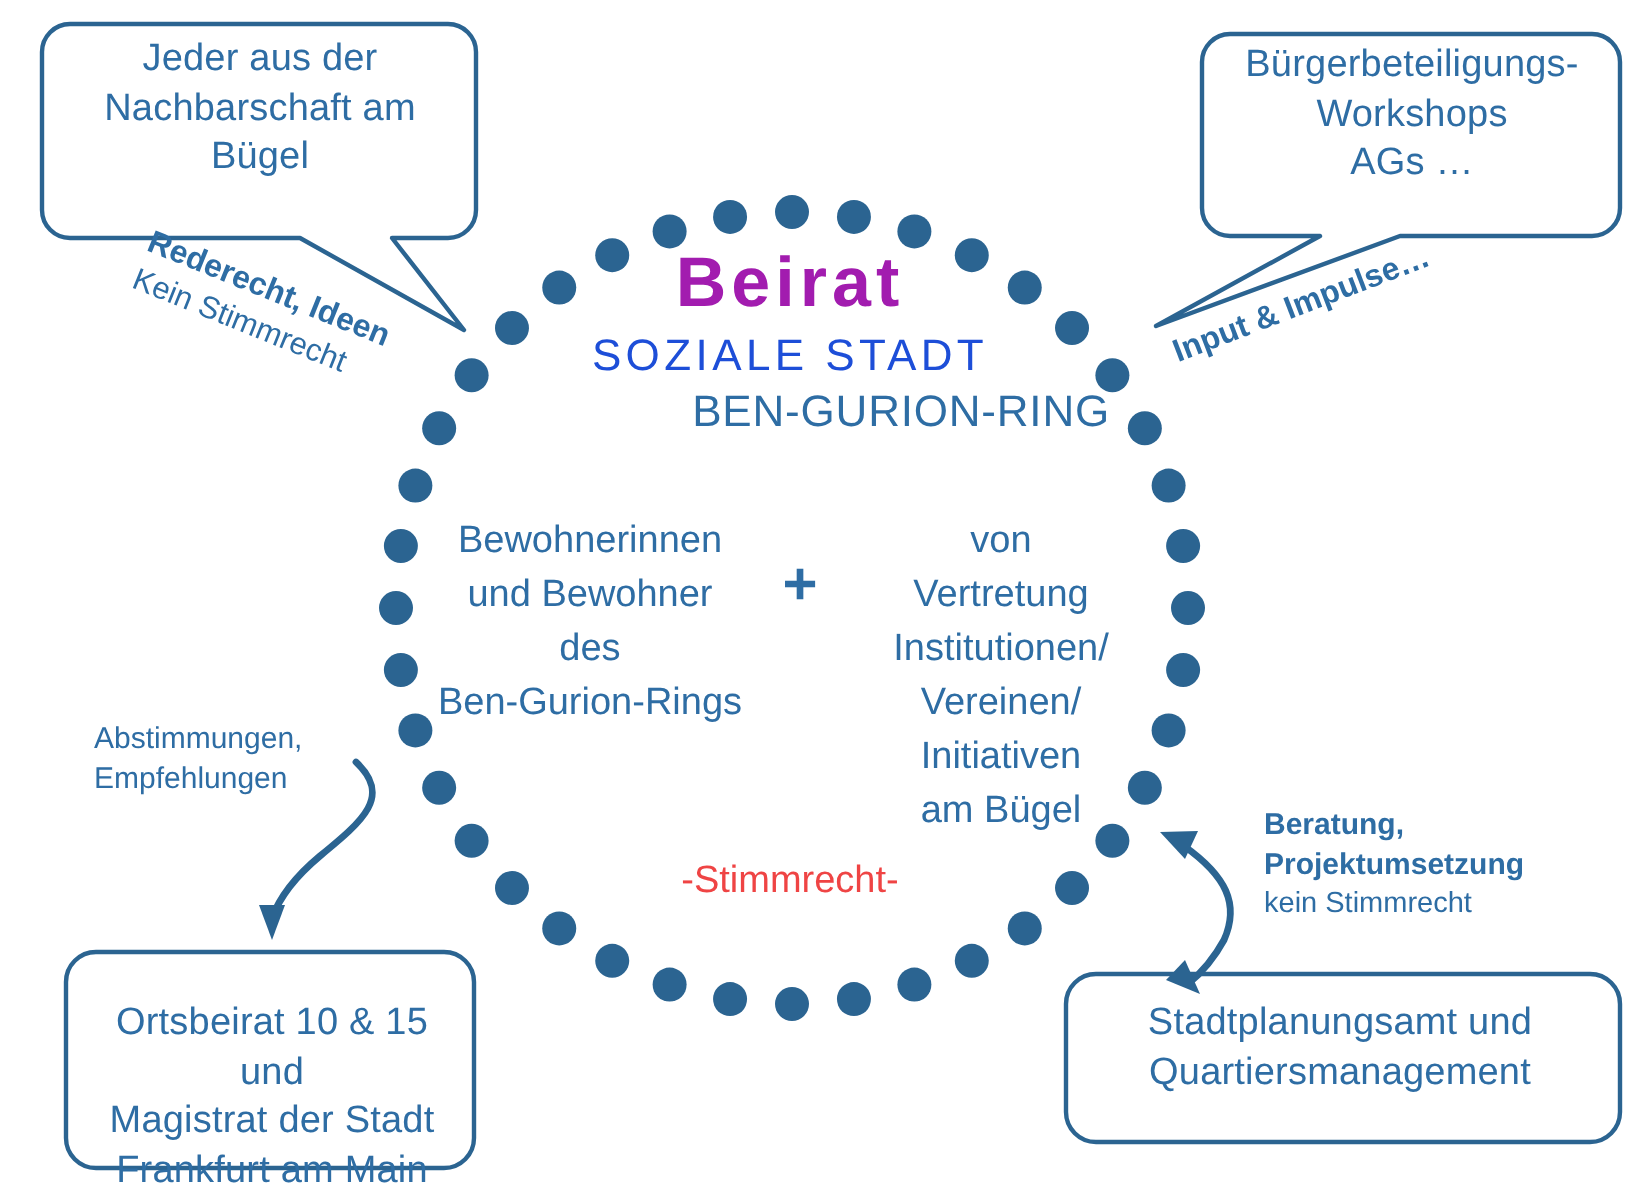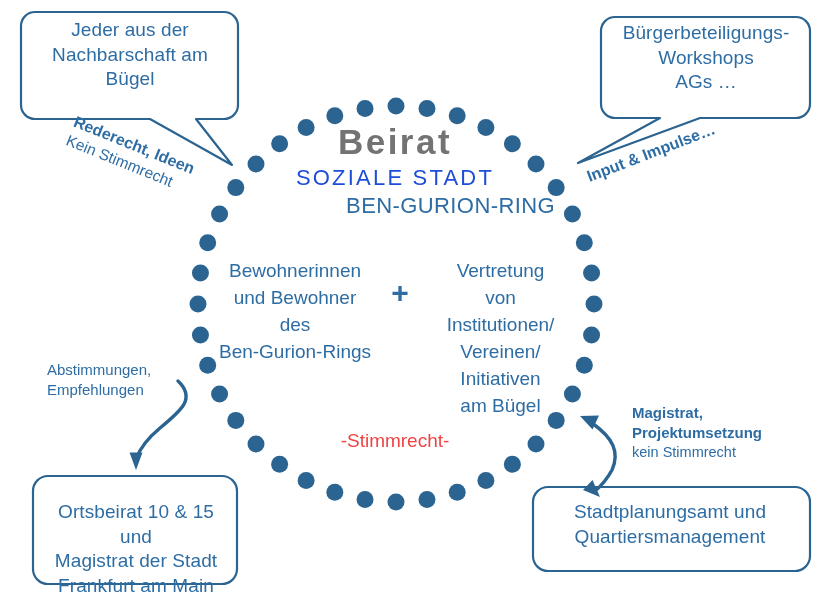--- a/index.html
+++ b/index.html
@@ -39,21 +39,21 @@
   }
 
   
   #center-title {
     left: 235px; top: 124px; width: 320px;
     text-align: center;
   }
   #title-main {
     font-size: 35px;
     font-weight: 700;
-    color: #737373;
+    color: #a21caf;
     letter-spacing: 2.5px;
     line-height: 1.0;
   }
   #title-sub1 {
     font-size: 22px;
     font-weight: 400;
     color: #1d4ed8;
     letter-spacing: 2.2px;
     line-height: 1.30;
     margin-top: 5px;
@@ -259,22 +259,22 @@
   <div class="abs" id="col-left">
     <div>Bewohnerinnen</div>
     <div>und Bewohner</div>
     <div>des</div>
     <div>Ben-Gurion-Rings</div>
   </div>
 
   <div class="abs" id="plus-sign">+</div>
 
   <div class="abs" id="col-right">
+    <div>von</div>
     <div>Vertretung</div>
-    <div>von</div>
     <div>Institutionen/</div>
     <div>Vereinen/</div>
     <div>Initiativen</div>
     <div>am Bügel</div>
   </div>
 
   <div class="abs" id="stimmrecht">-Stimmrecht-</div>
 
   <div class="abs callout-text" id="box-tl-text">
     <div>Jeder aus der</div>
@@ -306,18 +306,18 @@
   </div>
 
   <div class="abs angle-label" id="label-input">Input &amp; Impulse…</div>
 
   <div class="abs angle-label" id="label-abstimmungen">
     <div>Abstimmungen,</div>
     <div>Empfehlungen</div>
   </div>
 
   <div class="abs angle-label" id="label-beratung">
-    <div class="b1">Magistrat,</div>
+    <div class="b1">Beratung,</div>
     <div class="b2">Projektumsetzung</div>
     <div class="b3">kein Stimmrecht</div>
   </div>
 
 </div>
 
 </body></html>

